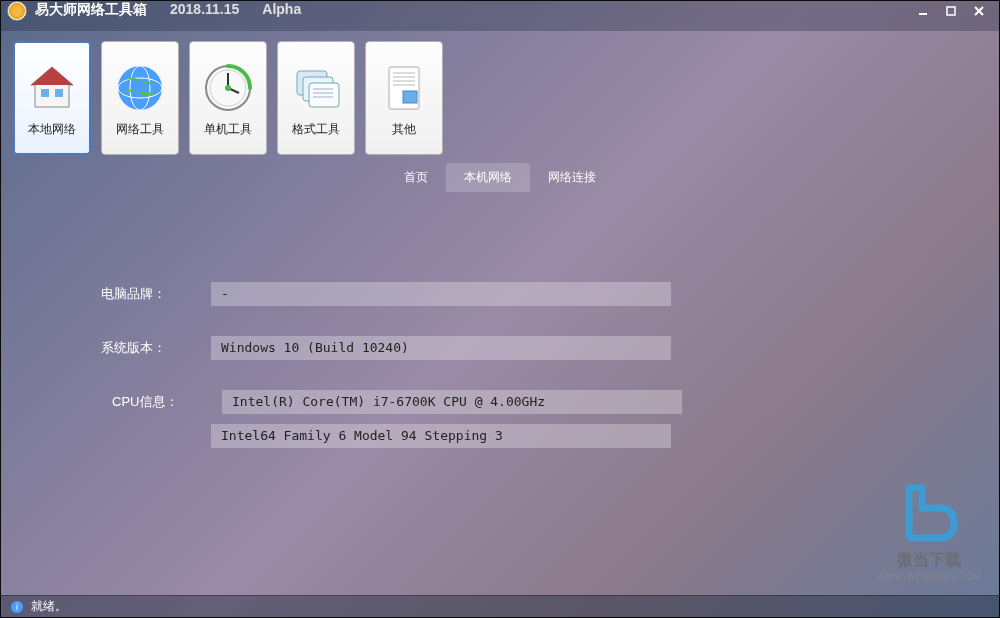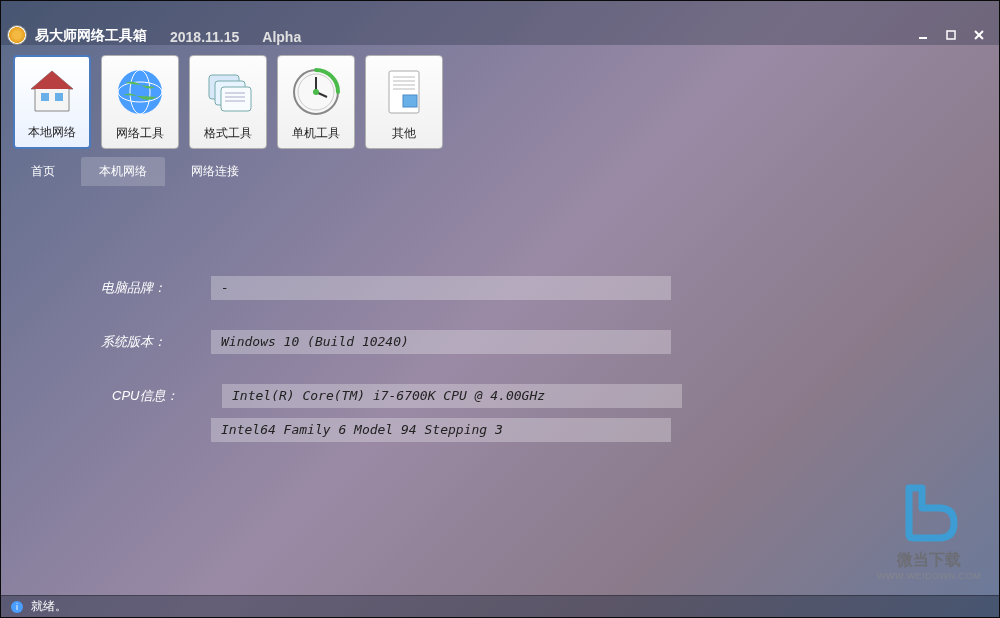--- a/index.html
+++ b/index.html
@@ -7,23 +7,23 @@
       width: 1000px;
       height: 618px;
       font-family: "Microsoft YaHei", "SimSun", sans-serif;
       font-size: 12px;
       overflow: hidden;
       background: linear-gradient(135deg, #5a6a8a 0%, #7b7a9a 25%, #9a8aa5 50%, #8a7a8a 75%, #6a7a9a 100%);
       position: relative;
       border: 1px solid #0a0a0a;
     }
     .titlebar {
-      height: 44px;
-      display: flex;
-      align-items: flex-end;
+      height: 30px;
+      display: flex;
+      align-items: flex-start;
       padding: 0 6px;
       background: rgba(30,40,60,0.3);
     }
     .app-icon {
       width: 20px; height: 20px;
       margin-right: 8px;
       background: radial-gradient(circle, #f4b942 30%, #e8a020 60%, #fff 65%);
       border-radius: 50%;
       border: 1px solid #888;
     }
@@ -36,21 +36,21 @@
       color: #fff; cursor: pointer;
       font-size: 13px;
     }
     .toolbar {
       display: flex;
       gap: 10px;
       padding: 10px 12px 6px 12px;
     }
     .tool-btn {
       width: 78px;
-      height: 94px;
+      height: 114px;
       background: linear-gradient(#fdfdfd, #f0f0f0);
       border: 1px solid #b0b0b0;
       border-radius: 4px;
       display: flex;
       flex-direction: column;
       align-items: center;
       justify-content: center;
       cursor: pointer;
       padding: 6px 4px;
     }
@@ -60,35 +60,35 @@
     }
     .tool-icon {
       width: 58px; height: 58px;
       display: flex; align-items: center; justify-content: center;
       margin-bottom: 4px;
     }
     .tool-label { font-size: 12px; color: #222; }
     .tabbar {
       display: flex;
       padding: 2px 12px 0 12px;
-      gap: 8px;
+      gap: 0;
+      justify-content: center;
     }
     .tab {
       padding: 6px 18px;
       color: #fff;
       cursor: pointer;
       font-size: 12px;
       border-radius: 3px 3px 0 0;
     }
     .tab.active {
       background: rgba(255,255,255,0.18);
     }
     .content {
       padding: 90px 60px 20px 100px;
-      font-style: italic;
     }
     .info-row {
       display: flex;
       align-items: center;
       margin-bottom: 30px;
     }
     .info-row.tight { margin-bottom: 10px; margin-left: 11px; }
     .info-label {
       width: 110px;
       color: #fff;
@@ -187,46 +187,46 @@
         <ellipse cx="27" cy="27" rx="10" ry="22" fill="none" stroke="#fff" stroke-width="1"></ellipse>
         <path d="M12 18 Q20 14 28 20 Q36 26 42 22" fill="#5aba5a" stroke="none"></path>
         <path d="M10 30 Q18 26 26 32 Q34 38 44 32" fill="#5aba5a" stroke="none"></path>
       </svg>
     </div>
     <span class="tool-label">网络工具</span>
   </div>
   <div class="tool-btn">
     <div class="tool-icon">
       <svg width="54" height="54" viewBox="0 0 54 54">
+        <circle cx="27" cy="27" r="22" fill="#f8f8f8" stroke="#888" stroke-width="2"></circle>
+        <circle cx="27" cy="27" r="18" fill="none" stroke="#ccc" stroke-width="1"></circle>
+        <line x1="27" y1="27" x2="27" y2="12" stroke="#333" stroke-width="2"></line>
+        <line x1="27" y1="27" x2="38" y2="32" stroke="#333" stroke-width="2"></line>
+        <circle cx="27" cy="27" r="3" fill="#4aba4a"></circle>
+        <path d="M27 5 A22 22 0 0 1 49 27" fill="none" stroke="#4aba4a" stroke-width="4" stroke-linecap="round"></path>
+      </svg>
+    </div>
+    <span class="tool-label">单机工具</span>
+  </div>
+  <div class="tool-btn">
+    <div class="tool-icon">
+      <svg width="54" height="54" viewBox="0 0 54 54">
         <rect x="8" y="10" width="30" height="24" rx="3" fill="#d8e8f8" stroke="#7aa" stroke-width="1"></rect>
         <rect x="14" y="16" width="30" height="24" rx="3" fill="#e8f4ff" stroke="#7aa" stroke-width="1"></rect>
         <rect x="20" y="22" width="30" height="24" rx="3" fill="#f8fcff" stroke="#7aa" stroke-width="1"></rect>
         <line x1="24" y1="28" x2="44" y2="28" stroke="#aac" stroke-width="1"></line>
         <line x1="24" y1="32" x2="44" y2="32" stroke="#aac" stroke-width="1"></line>
         <line x1="24" y1="36" x2="44" y2="36" stroke="#aac" stroke-width="1"></line>
       </svg>
     </div>
     <span class="tool-label">格式工具</span>
   </div>
   <div class="tool-btn">
     <div class="tool-icon">
       <svg width="54" height="54" viewBox="0 0 54 54">
-        <circle cx="27" cy="27" r="22" fill="#f8f8f8" stroke="#888" stroke-width="2"></circle>
-        <circle cx="27" cy="27" r="18" fill="none" stroke="#ccc" stroke-width="1"></circle>
-        <line x1="27" y1="27" x2="27" y2="12" stroke="#333" stroke-width="2"></line>
-        <line x1="27" y1="27" x2="38" y2="32" stroke="#333" stroke-width="2"></line>
-        <circle cx="27" cy="27" r="3" fill="#4aba4a"></circle>
-        <path d="M27 5 A22 22 0 0 1 49 27" fill="none" stroke="#4aba4a" stroke-width="4" stroke-linecap="round"></path>
-      </svg>
-    </div>
-    <span class="tool-label">单机工具</span>
-  </div>
-  <div class="tool-btn">
-    <div class="tool-icon">
-      <svg width="54" height="54" viewBox="0 0 54 54">
         <rect x="12" y="6" width="30" height="42" rx="2" fill="#fff" stroke="#aaa" stroke-width="1"></rect>
         <line x1="16" y1="12" x2="38" y2="12" stroke="#bbb"></line>
         <line x1="16" y1="16" x2="38" y2="16" stroke="#bbb"></line>
         <line x1="16" y1="20" x2="38" y2="20" stroke="#bbb"></line>
         <line x1="16" y1="24" x2="38" y2="24" stroke="#bbb"></line>
         <rect x="26" y="30" width="14" height="12" fill="#6ab0e8" stroke="#4a8ac8"></rect>
       </svg>
     </div>
     <span class="tool-label">其他</span>
   </div>

